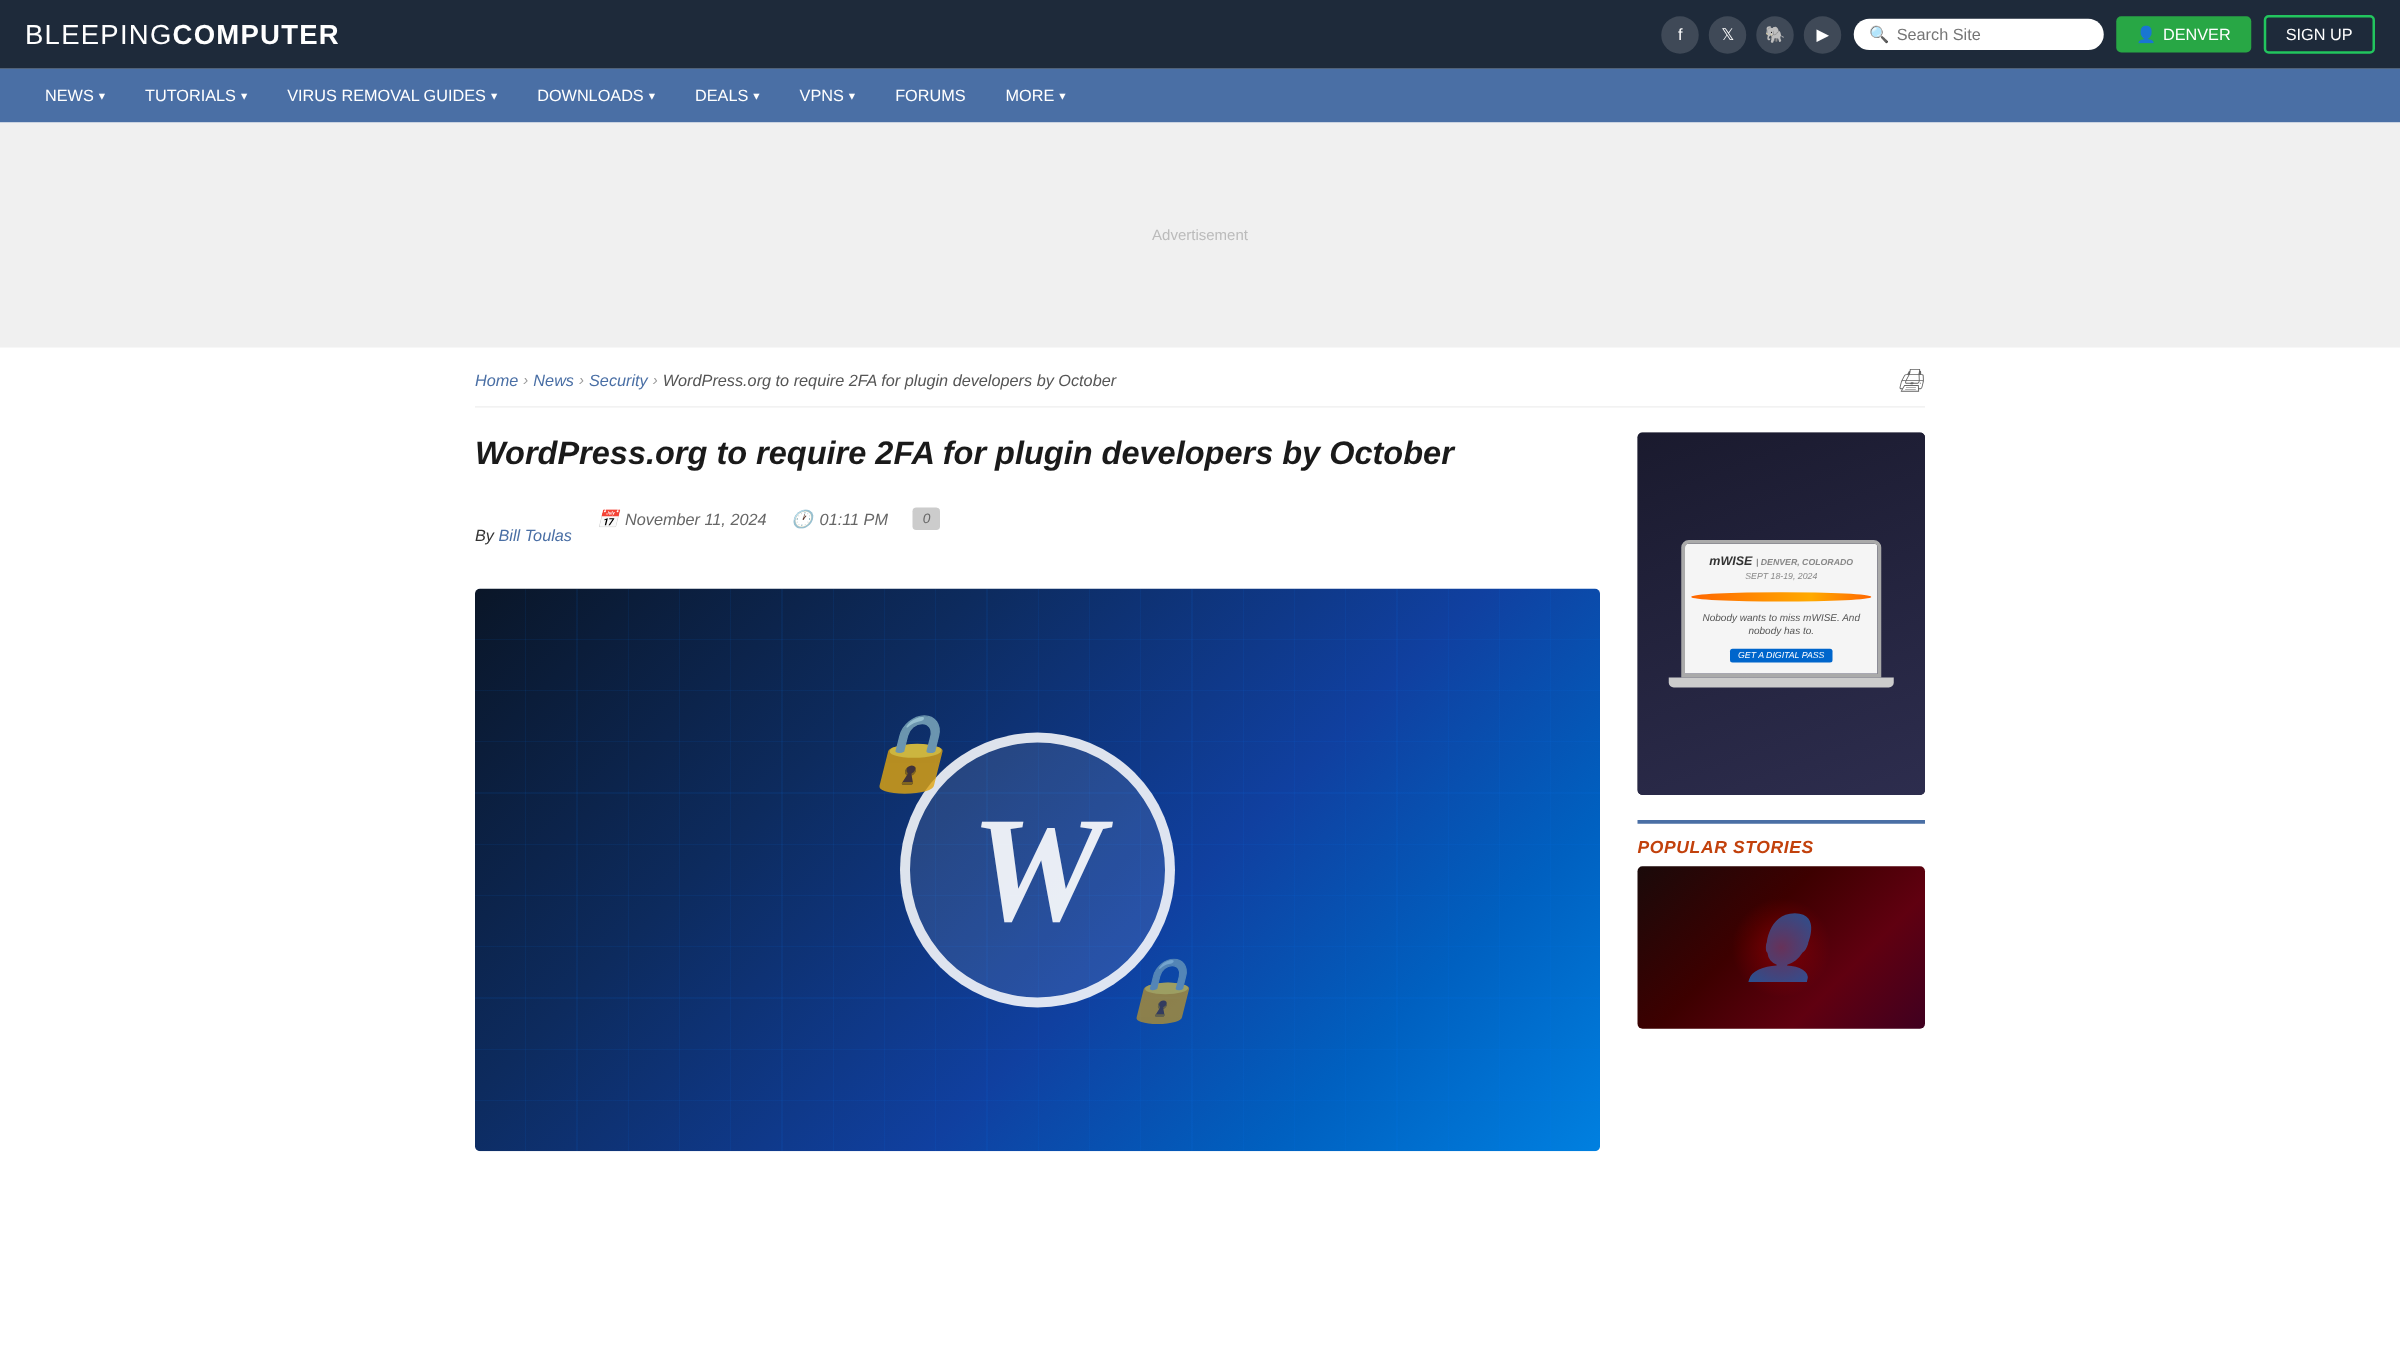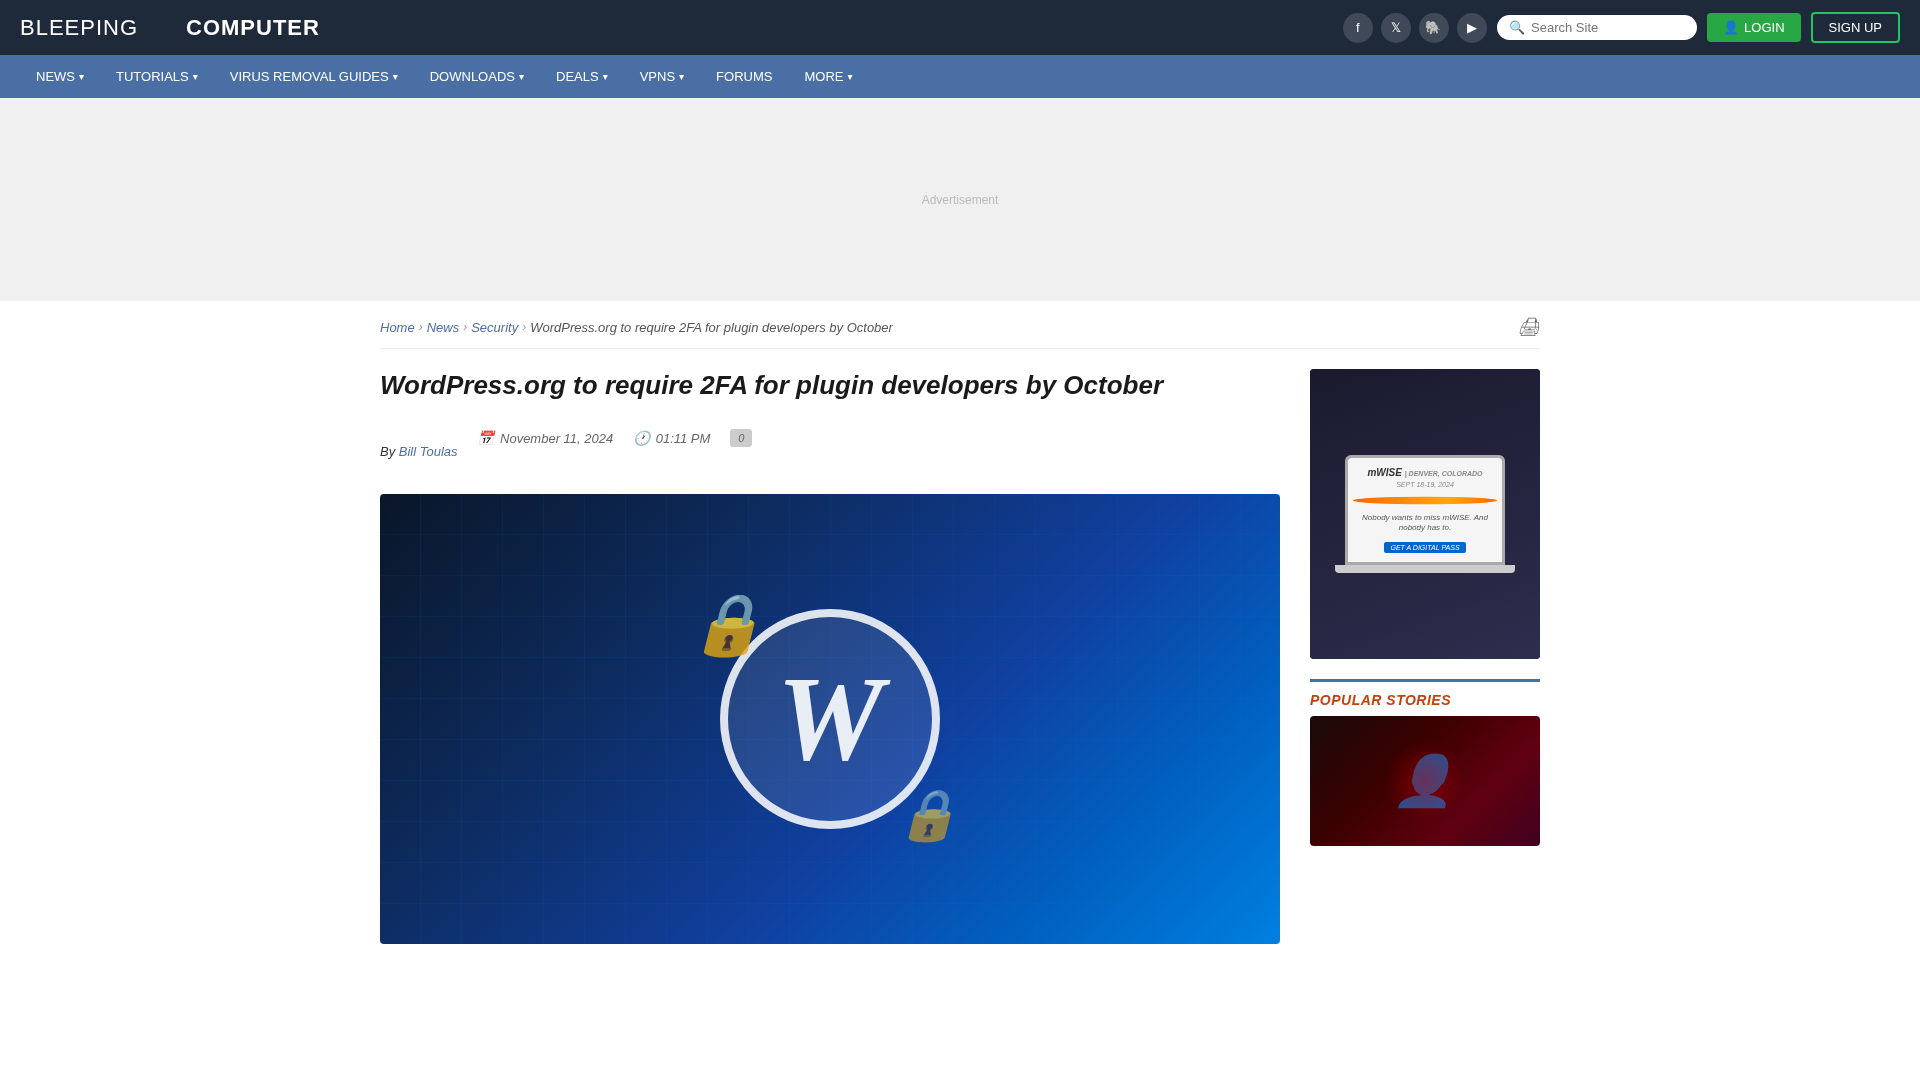--- a/index.html
+++ b/index.html
@@ -13,21 +13,21 @@
       align-items: center;
       justify-content: space-between;
     }
     .header-logo {
       color: #fff;
       font-size: 22px;
       font-weight: 300;
       letter-spacing: 1px;
       text-decoration: none;
     }
-    .header-logo strong { font-weight: 700; margin-left: 48px; }
+    .header-logo strong { font-weight: 700; }
     .header-right {
       display: flex;
       align-items: center;
       gap: 10px;
     }
     .social-icons {
       display: flex;
       gap: 8px;
     }
     .social-icon {
@@ -366,21 +366,21 @@
       <div class="social-icon">▶</div>
     </div>
 
     <div class="search-box">
       <span class="search-icon-small">🔍</span>
       <input type="text" placeholder="Search Site" style="">
     </div>
 
     <button class="btn-login">
       <span>👤</span>
-      <span>LOGIN</span>
+      <span>DENVER</span>
     </button>
     <button class="btn-signup">
       <span>SIGN UP</span>
     </button>
   </div>
 </header>
 
 <nav class="nav-bar">
   <div class="nav-item">
     <span>NEWS</span>
@@ -408,21 +408,21 @@
   </div>
   <div class="nav-item">
     <span>FORUMS</span>
   </div>
   <div class="nav-item">
     <span>MORE</span>
     <span class="caret">▾</span>
   </div>
 </nav>
 
-<div style="background:#f0f0f0; height:203px; display:flex; align-items:center; justify-content:center; color:#bbb; font-size:12px;">
+<div style="background:#f0f0f0; height:180px; display:flex; align-items:center; justify-content:center; color:#bbb; font-size:12px;">
   <span>Advertisement</span>
 </div>
 
 <div class="content-wrapper">
 
   <div class="breadcrumb">
     <a href="#">Home</a>
     <span class="separator">›</span>
     <a href="#">News</a>
     <span class="separator">›</span>

